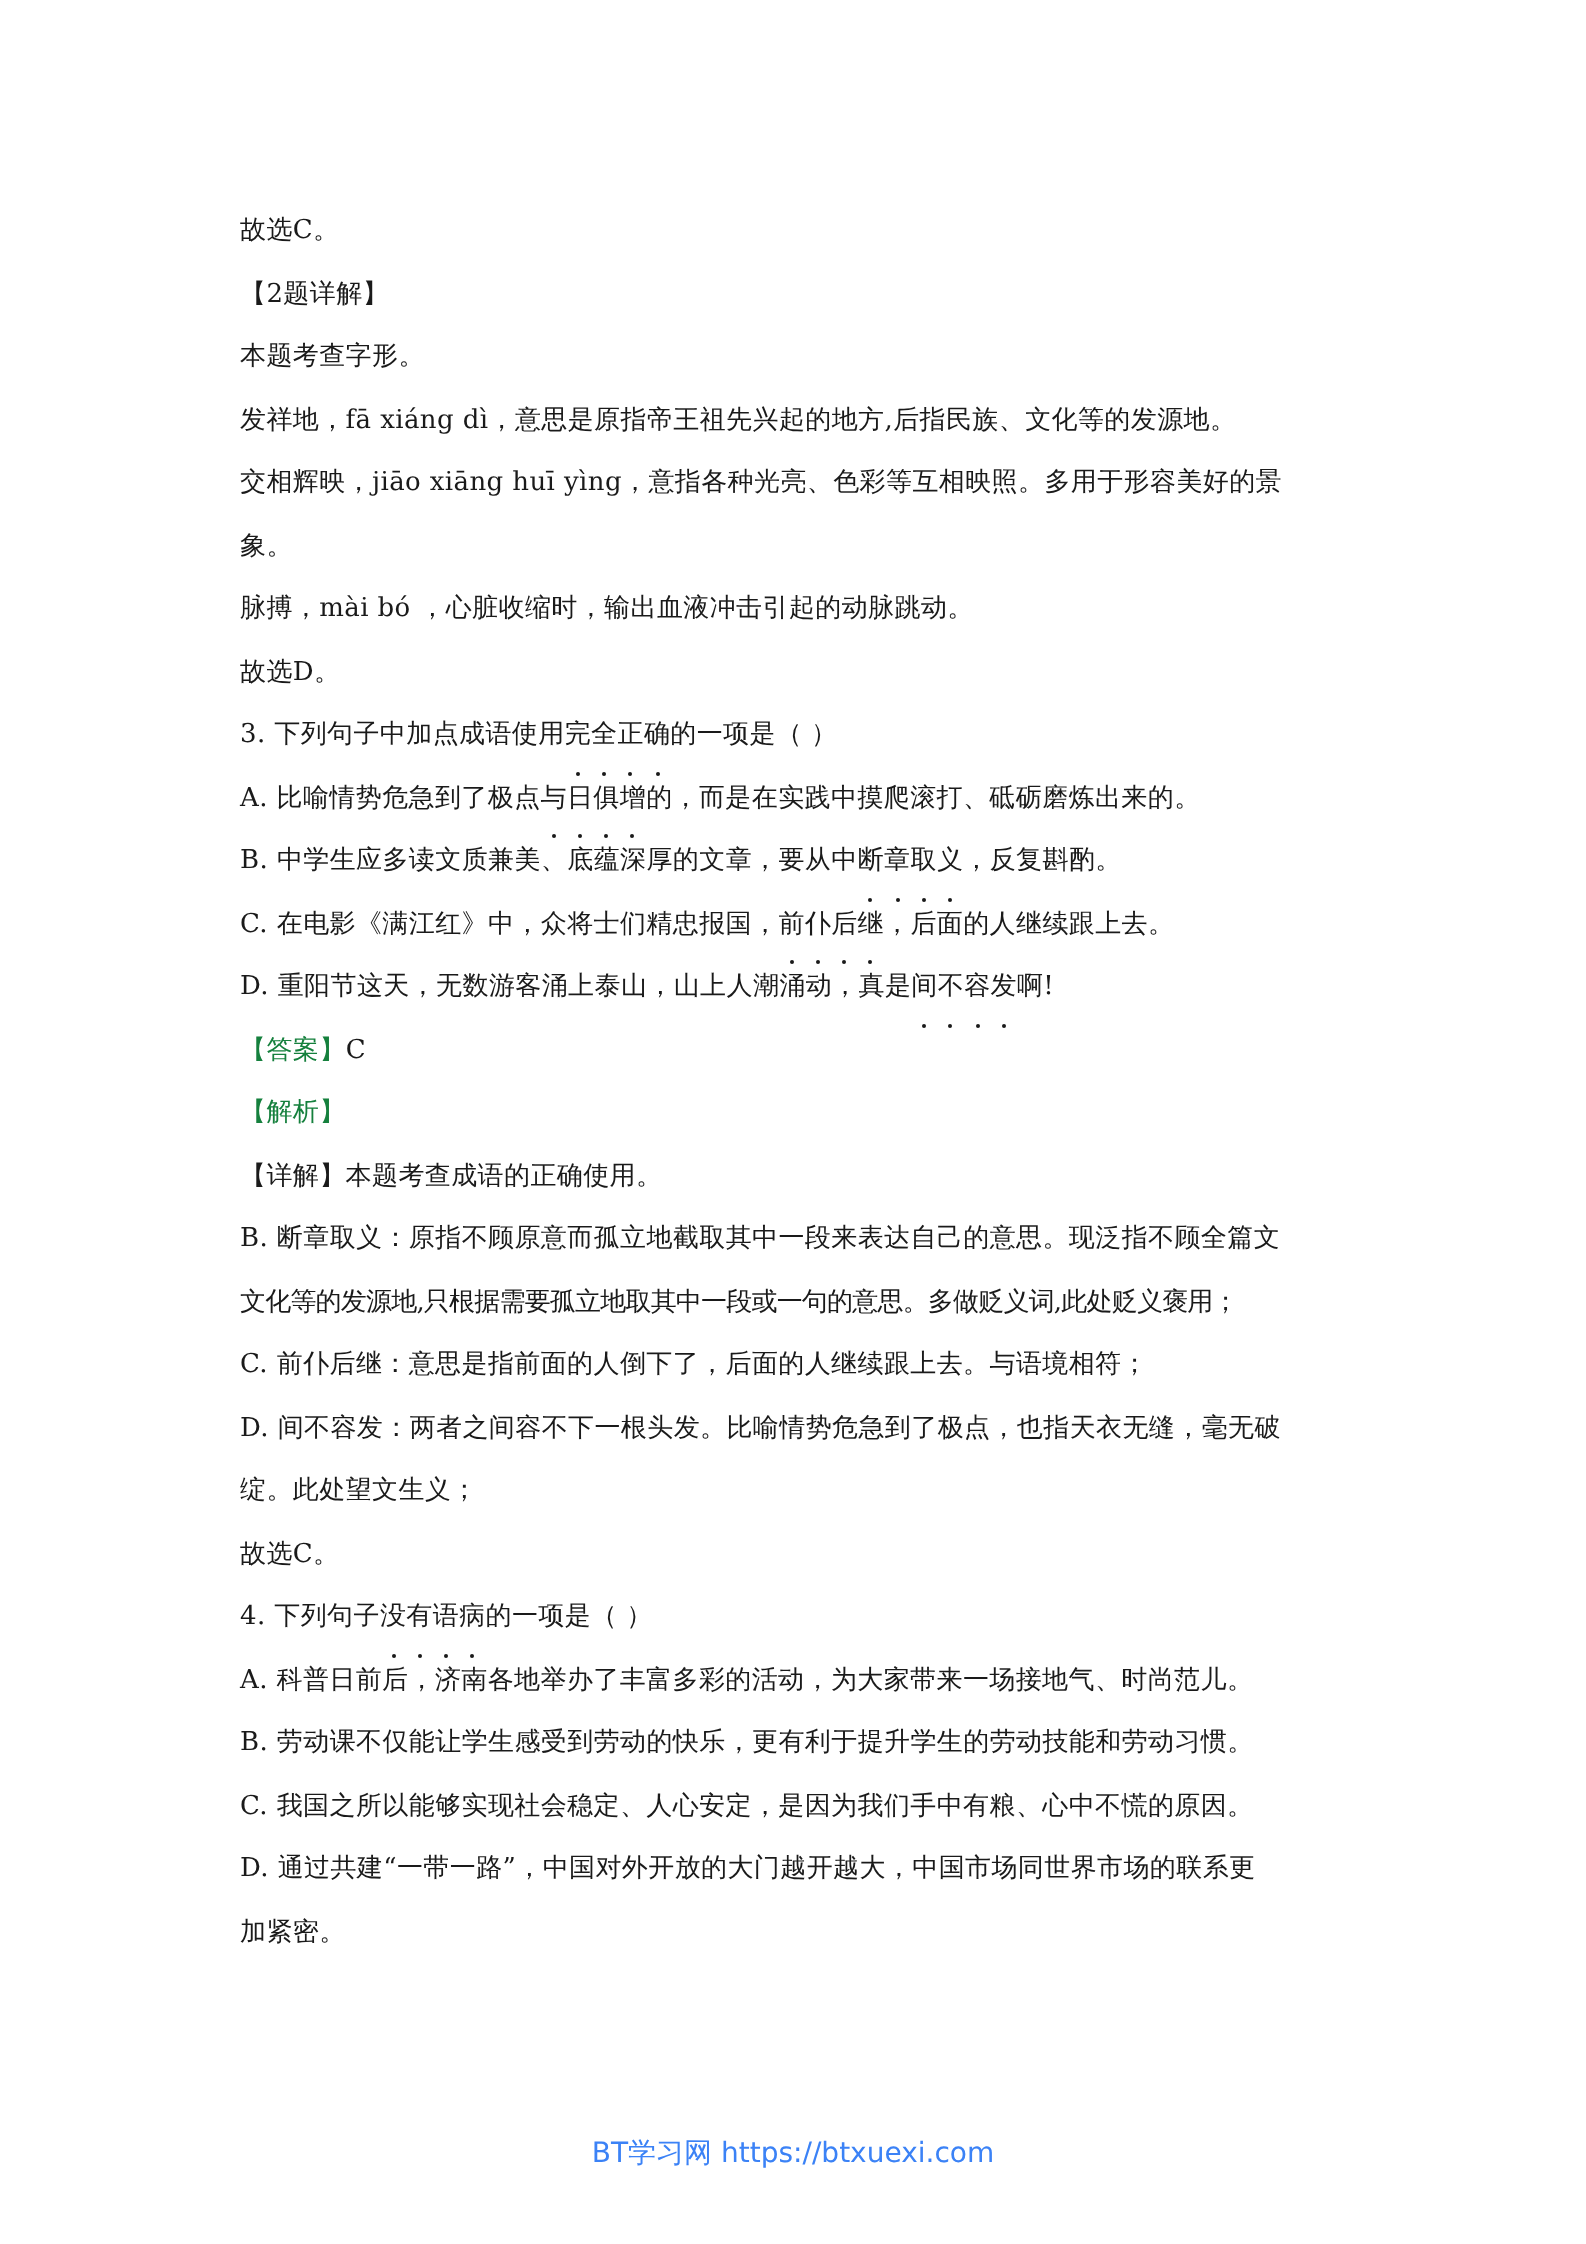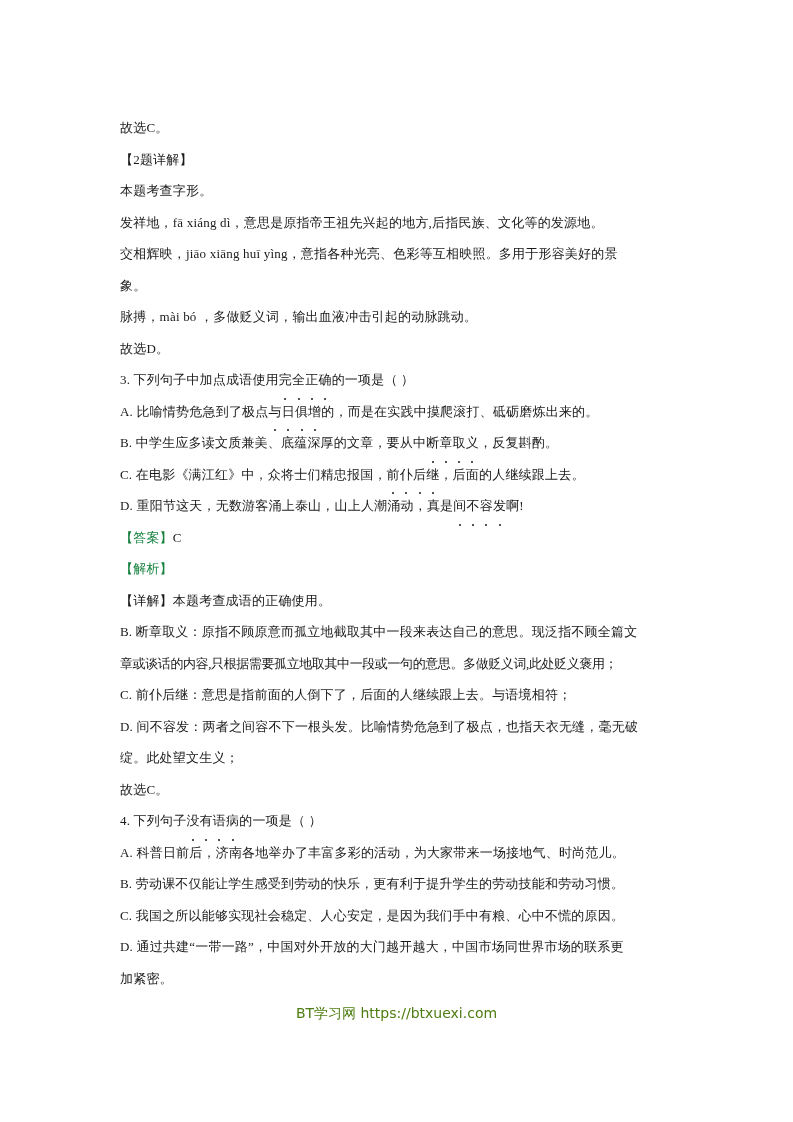--- a/index.html
+++ b/index.html
@@ -11,23 +11,22 @@
       width: 793px;
       height: 1122px;
       position: relative;
       overflow: hidden;
       font-family: "DejaVu Serif", "Liberation Serif", serif;
       color: #1a1a1a;
     }
     .page {
       position: absolute;
       left: 120px;
-      top: 112px;
+      top: 100px;
       width: 556px;
-      font-family: Liberation Serif, serif;
     }
     .line {
       font-size: 13px;
       line-height: 31.5px;
       height: 31.5px;
       white-space: nowrap;
       letter-spacing: 0.2px;
     }
     .label-blue {
       color: #15803d;
@@ -44,39 +43,39 @@
       width: 2px;
       height: 2px;
       margin-left: -1px;
       background: #1a1a1a;
       border-radius: 50%;
     }
     .footer {
       position: absolute;
       left: 0;
       width: 793px;
-      top: 1005px;
+      top: 1068px;
       text-align: center;
       font-family: "DejaVu Sans", "Liberation Sans", sans-serif;
       font-size: 14px;
-      color: #4d7c0f;
+      color: #3b82f6;
     }
   </style>
 </head>
 <body>
 
 <div class="page">
 
   <div class="line">故选C。</div>
   <div class="line">【2题详解】</div>
   <div class="line">本题考查字形。</div>
   <div class="line">发祥地，fā xiáng dì，意思是原指帝王祖先兴起的地方,后指民族、文化等的发源地。</div>
   <div class="line">交相辉映，jiāo xiāng huī yìng，意指各种光亮、色彩等互相映照。多用于形容美好的景</div>
   <div class="line">象。</div>
-  <div class="line">脉搏，mài bó ，多做贬义词，输出血液冲击引起的动脉跳动。</div>
+  <div class="line">脉搏，mài bó ，心脏收缩时，输出血液冲击引起的动脉跳动。</div>
   <div class="line">故选D。</div>
 
   <div class="line">
     <span>3. 下列句子中加点成语使用</span><span class="dot">完</span><span class="dot">全</span><span class="dot">正</span><span class="dot">确</span><span>的一项是（    ）</span>
   </div>
 
   <div class="line">
     <span>A.</span>&nbsp;<span>比喻情势危急到了极点</span><span class="dot">与</span><span class="dot">日</span><span class="dot">俱</span><span class="dot">增</span><span>的，而是在实践中摸爬滚打、砥砺磨炼出来的。</span>
   </div>
 
@@ -94,21 +93,21 @@
 
   <div class="line">
     <span class="label-blue">【答案】</span><span>C</span>
   </div>
 
   <div class="line label-blue">【解析】</div>
 
   <div class="line">【详解】本题考查成语的正确使用。</div>
 
   <div class="line">B. 断章取义：原指不顾原意而孤立地截取其中一段来表达自己的意思。现泛指不顾全篇文</div>
-  <div class="line" style="letter-spacing:-0.4px;">章或谈话的内容,只根据需要孤立地取其中一段或一句的意思。多做贬义词,此处贬义褒用；</div>
+  <div class="line" style="letter-spacing:-0.4px;">文化等的发源地,只根据需要孤立地取其中一段或一句的意思。多做贬义词,此处贬义褒用；</div>
   <div class="line">C. 前仆后继：意思是指前面的人倒下了，后面的人继续跟上去。与语境相符；</div>
   <div class="line">D. 间不容发：两者之间容不下一根头发。比喻情势危急到了极点，也指天衣无缝，毫无破</div>
   <div class="line">绽。此处望文生义；</div>
 
   <div class="line">故选C。</div>
 
   <div class="line">
     <span>4. 下列句子</span><span class="dot">没</span><span class="dot">有</span><span class="dot">语</span><span class="dot">病</span><span>的一项是（    ）</span>
   </div>
 

